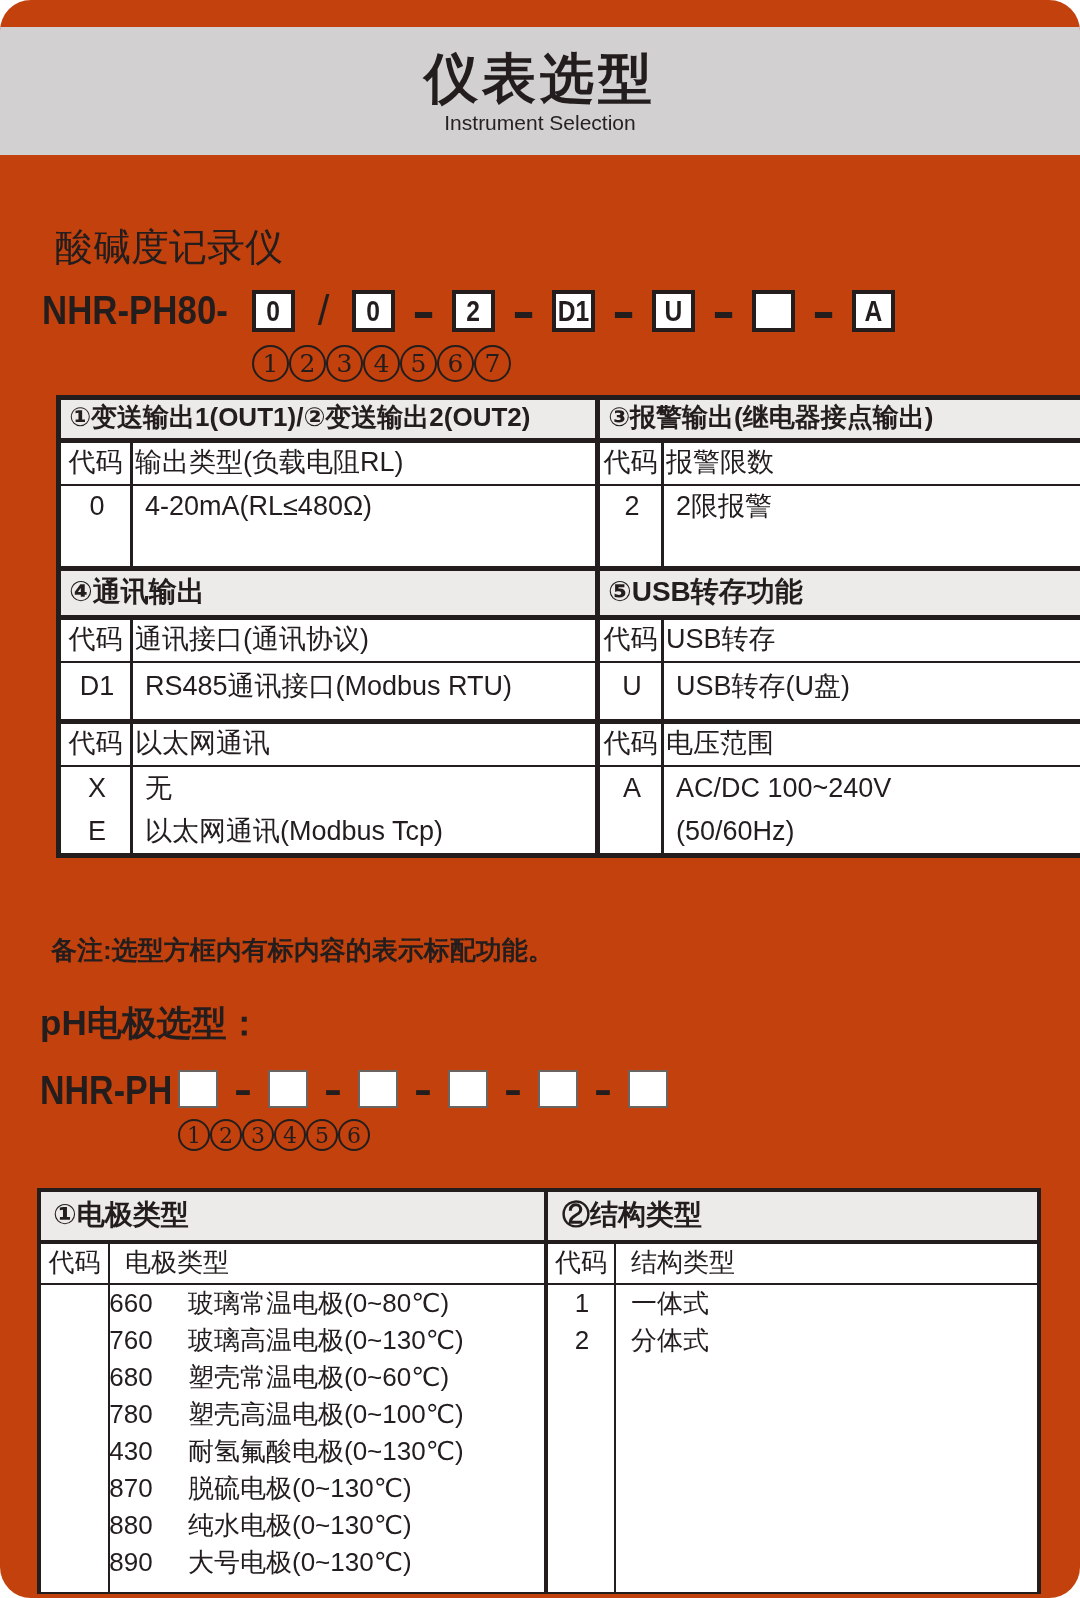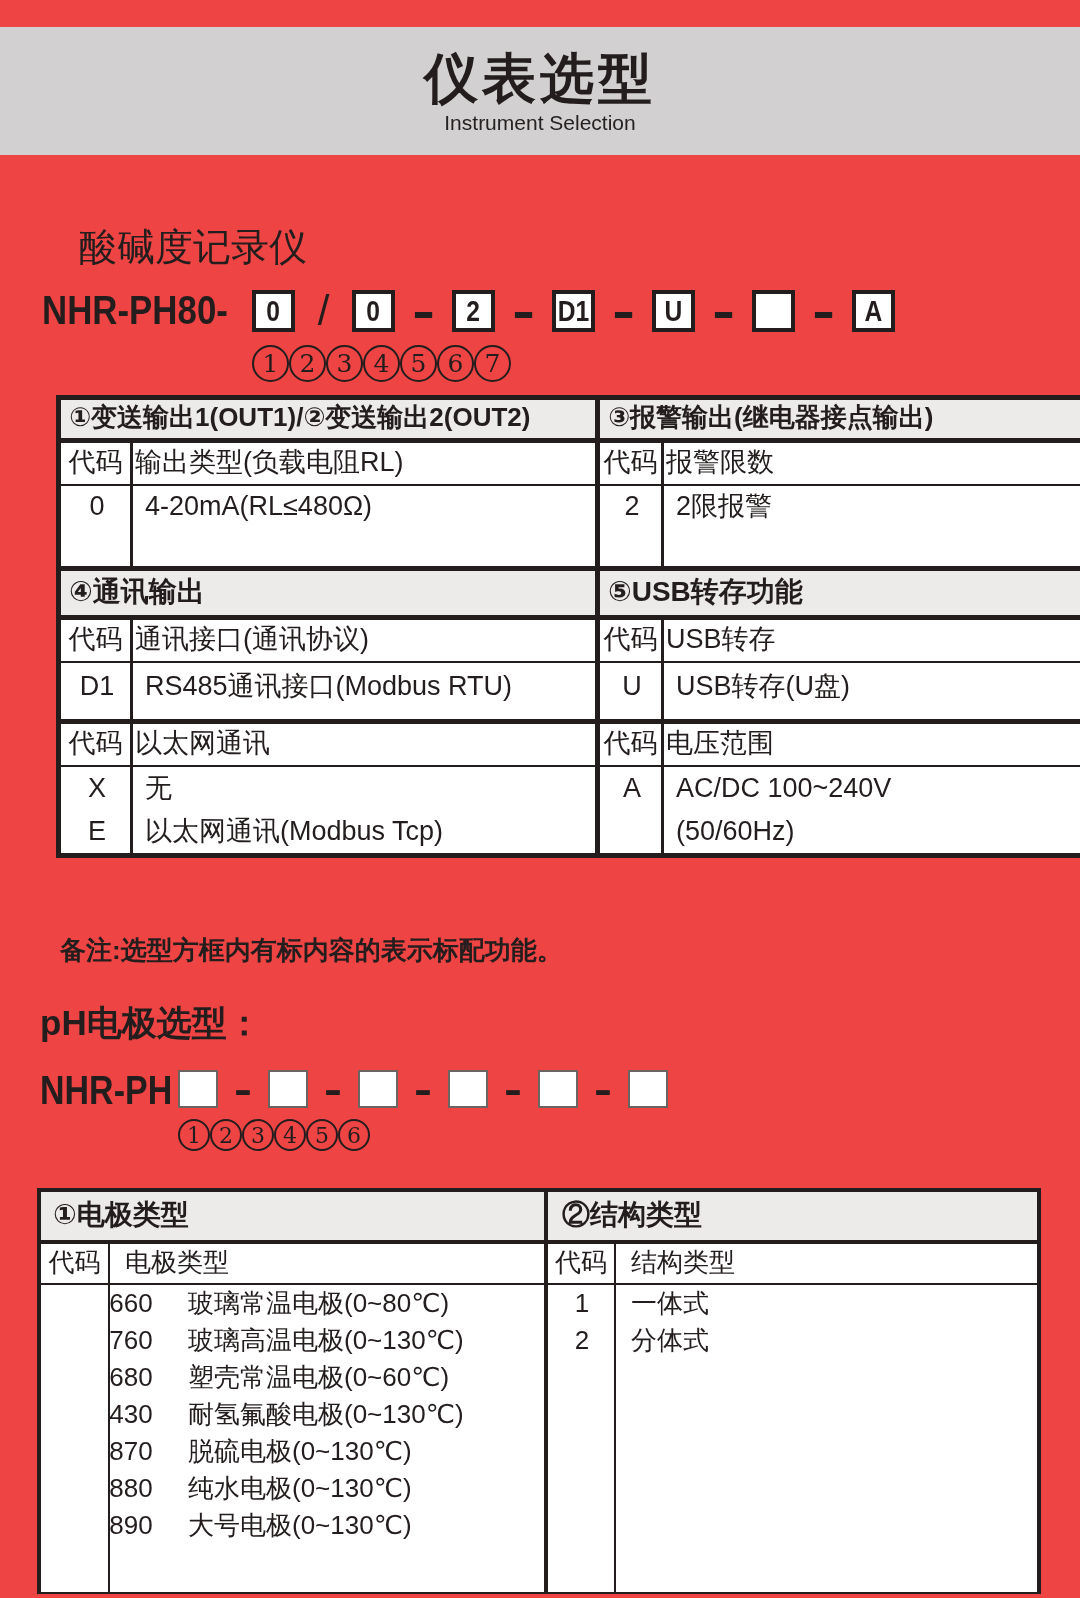--- a/index.html
+++ b/index.html
@@ -3,31 +3,31 @@
 <meta charset="utf-8">
 <style>
   :root{
     --ink:#231d1d;
     --hdr-gray:#edebea;
     --banner-gray:#d2d0d0;
     --box2-border:#6b6461;
   }
   html,body{margin:0;padding:0;}
   .page{
-    position:relative;width:1080px;height:1598px;overflow:hidden;background:#ef4444;
-    font-family:"Liberation Sans","DejaVu Sans",sans-serif;color:var(--ink);
+    position:relative;width:1080px;height:1598px;overflow:hidden;background:#c2410c;
+    font-family:"Liberation Sans","DejaVu Sans",sans-serif;color:var(--ink);border-radius:31px;
   }
   
   .banner{position:absolute;left:0;top:27px;width:1080px;height:128px;background:var(--banner-gray);
     display:flex;flex-direction:column;align-items:center;justify-content:center;}
   .banner-title{font-size:54px;font-weight:bold;letter-spacing:4px;line-height:1.15;}
   .banner-sub{font-size:21px;margin-top:1px;color:#272222;}
   
-  .rec-title{position:absolute;left:55px;top:222px;font-size:38px;font-weight:500;margin-left:24px;}
-  .note-line{position:absolute;left:60px;top:933px;font-size:26px;font-weight:bold;}
+  .rec-title{position:absolute;left:55px;top:222px;font-size:38px;font-weight:500;}
+  .note-line{position:absolute;left:51px;top:933px;font-size:26px;font-weight:bold;}
   .ph-title{position:absolute;left:40px;top:1000px;font-size:35px;font-weight:bold;}
   
   .prefix{position:absolute;font-weight:600;white-space:nowrap;}
   .prefix>span{display:inline-block;transform:scaleX(0.85);transform-origin:left center;}
   .prefix1{left:42px;top:287px;font-size:41px;}
   .prefix2{left:40px;top:1068px;font-size:40px;}
   .boxrow{position:absolute;display:flex;align-items:center;}
   .boxrow1{left:252px;top:290px;height:42px;}
   .boxrow2{left:178px;top:1070px;height:38px;}
   .unit{display:flex;justify-content:center;align-items:center;}
@@ -399,20 +399,24 @@
           </div>
           <div class="r">
             <div class="code">760</div>
             <div class="lbl">玻璃高温电极(0~130℃)</div>
           </div>
           <div class="r">
             <div class="code">680</div>
             <div class="lbl">塑壳常温电极(0~60℃)</div>
           </div>
           <div class="r">
+            <div class="code">780</div>
+            <div class="lbl">塑壳高温电极(0~100℃)</div>
+          </div>
+          <div class="r">
             <div class="code">430</div>
             <div class="lbl">耐氢氟酸电极(0~130℃)</div>
           </div>
           <div class="r">
             <div class="code">870</div>
             <div class="lbl">脱硫电极(0~130℃)</div>
           </div>
           <div class="r">
             <div class="code">880</div>
             <div class="lbl">纯水电极(0~130℃)</div>

